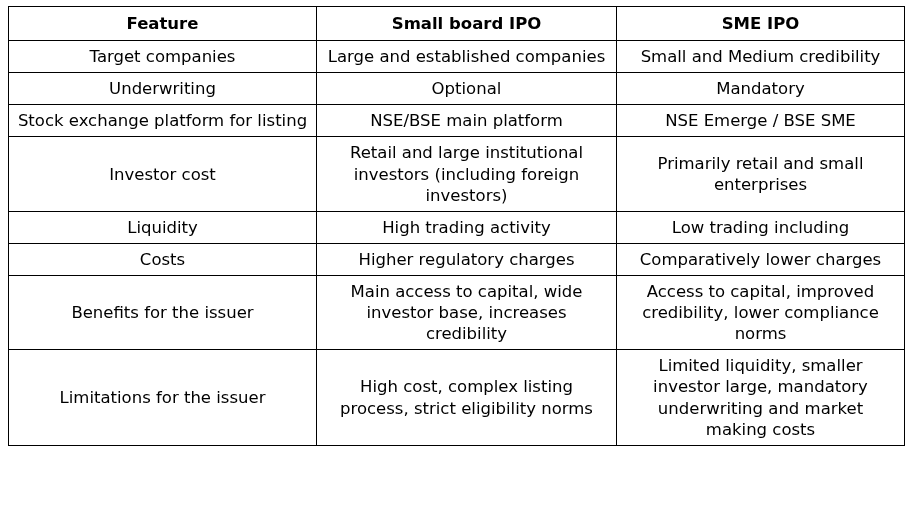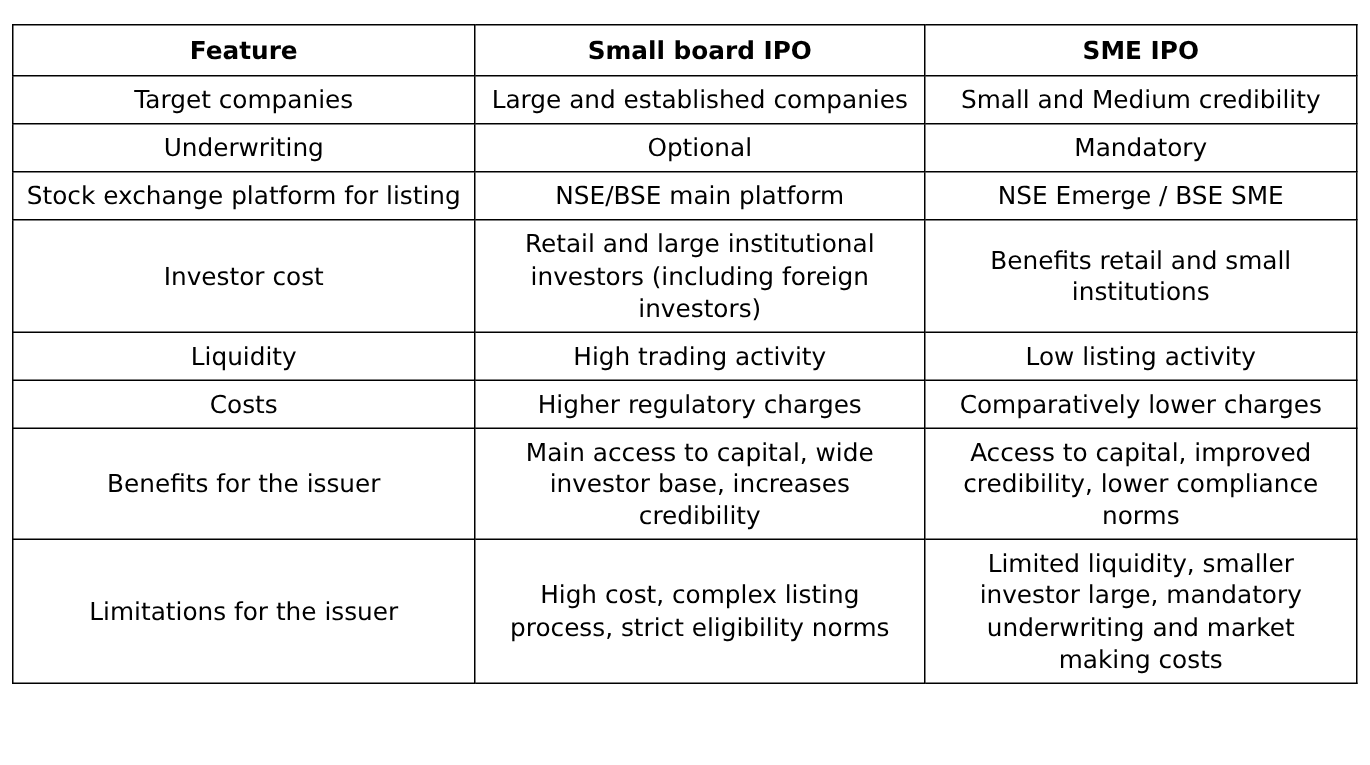--- a/index.html
+++ b/index.html
@@ -12,21 +12,21 @@
     height: 510px;
     font-family: "DejaVu Sans", sans-serif;
     color: #000000;
     overflow: hidden;
   }
   .sheet {
     width: 913px;
     height: 510px;
     position: relative;
     box-sizing: border-box;
-    padding: 16px 8px 6px 8px;
+    padding: 6px 8px 6px 8px;
   }
   table.compare {
     border-collapse: collapse;
     width: 896px;
     table-layout: fixed;
     margin: 0 auto;
   }
   table.compare th,
   table.compare td {
     border: 1.5px solid #000000;
@@ -74,26 +74,26 @@
         <td>Mandatory</td>
       </tr>
       <tr>
         <td>Stock exchange platform for listing</td>
         <td>NSE/BSE main platform</td>
         <td>NSE Emerge / BSE SME</td>
       </tr>
       <tr>
         <td>Investor cost</td>
         <td>Retail and large institutional investors (including foreign investors)</td>
-        <td>Benefits retail and small institutions</td>
+        <td>Primarily retail and small enterprises</td>
       </tr>
       <tr>
         <td>Liquidity</td>
         <td>High trading activity</td>
-        <td>Low listing activity</td>
+        <td>Low trading including</td>
       </tr>
       <tr>
         <td>Costs</td>
         <td>Higher regulatory charges</td>
         <td>Comparatively lower charges</td>
       </tr>
       <tr>
         <td>Benefits for the issuer</td>
         <td>Main access to capital, wide investor base, increases credibility</td>
         <td>Access to capital, improved credibility, lower compliance norms</td>

